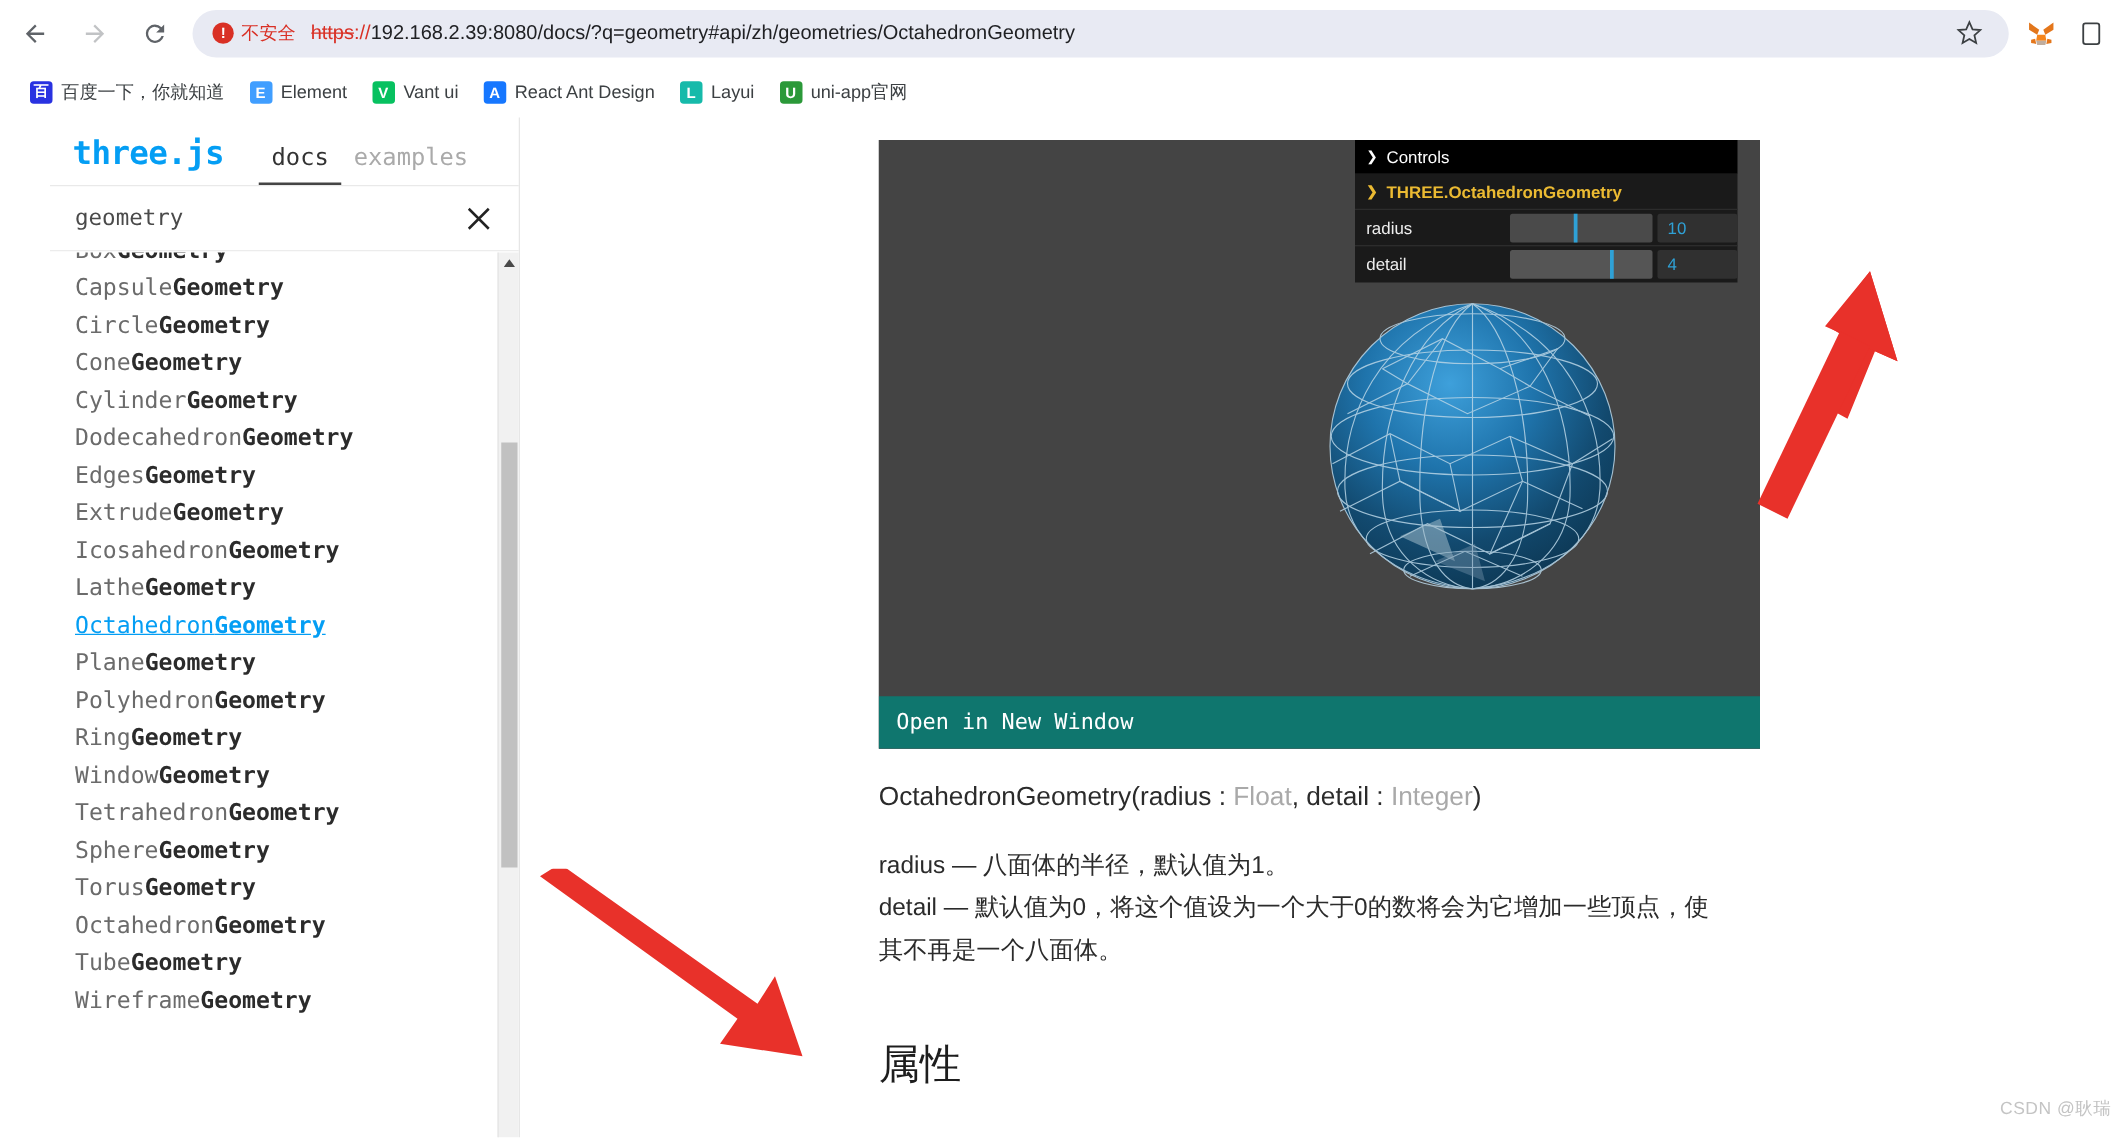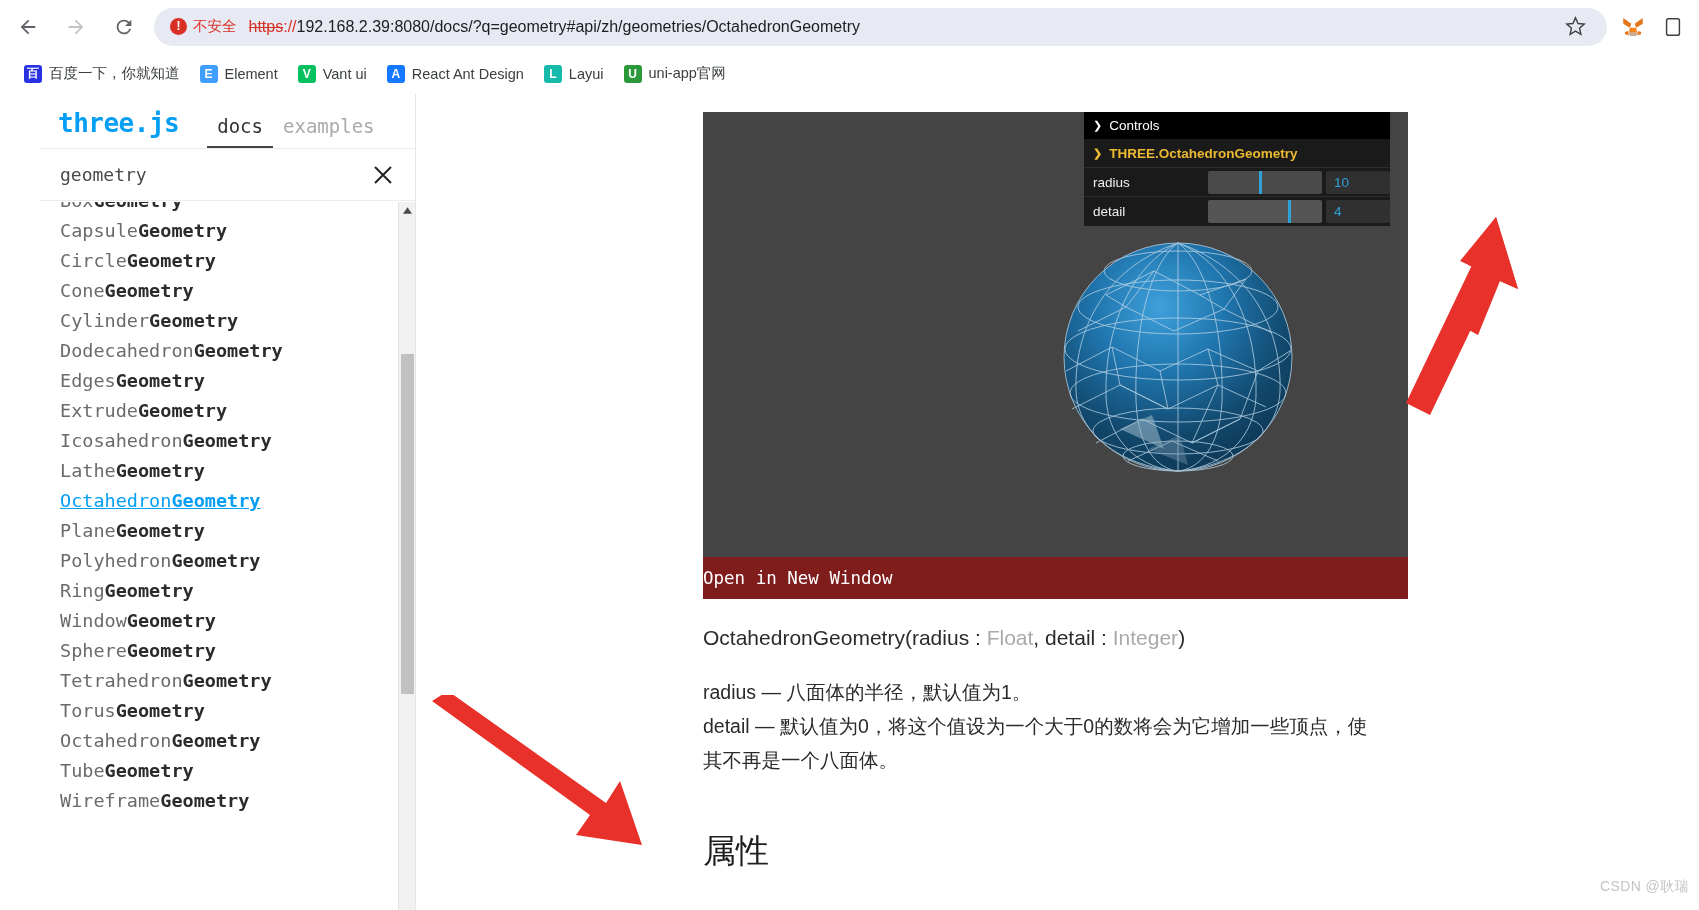--- a/index.html
+++ b/index.html
@@ -164,22 +164,22 @@
   }
 
   .viewer {
     position: absolute; left: 287px; top: 18px;
     width: 950px; height: 487px;
     background: #444444; overflow: hidden;
   }
   .viewer-canvas { position: absolute; inset: 0; }
   .open-new {
     position: absolute; left: 0; bottom: 0; width: 100%;
-    height: 42px; display: flex; align-items: center; 
-    background: #7f1d1d;
+    height: 42px; display: flex; align-items: center; padding-left: 14px;
+    background: #0f766e;
     font-family: "DejaVu Sans Mono", monospace;
     font-size: 17.5px; color: #ffffff; cursor: pointer;
   }
 
   
   .gui {
     position: absolute; right: 18px; top: 18px;
     width: 306px;
     font-family: "Liberation Sans", sans-serif;
     font-size: 13.5px;
@@ -365,22 +365,22 @@
           <li class="nav-item"><span>Dodecahedron</span><b>Geometry</b></li>
           <li class="nav-item"><span>Edges</span><b>Geometry</b></li>
           <li class="nav-item"><span>Extrude</span><b>Geometry</b></li>
           <li class="nav-item"><span>Icosahedron</span><b>Geometry</b></li>
           <li class="nav-item"><span>Lathe</span><b>Geometry</b></li>
           <li class="nav-item active"><span>Octahedron</span><b>Geometry</b></li>
           <li class="nav-item"><span>Plane</span><b>Geometry</b></li>
           <li class="nav-item"><span>Polyhedron</span><b>Geometry</b></li>
           <li class="nav-item"><span>Ring</span><b>Geometry</b></li>
           <li class="nav-item"><span>Window</span><b>Geometry</b></li>
+          <li class="nav-item"><span>Tetrahedron</span><b>Geometry</b></li>
           <li class="nav-item"><span>Sphere</span><b>Geometry</b></li>
-          <li class="nav-item"><span>Tetrahedron</span><b>Geometry</b></li>
           <li class="nav-item"><span>Torus</span><b>Geometry</b></li>
           <li class="nav-item"><span>Octahedron</span><b>Geometry</b></li>
           <li class="nav-item"><span>Tube</span><b>Geometry</b></li>
           <li class="nav-item"><span>Wireframe</span><b>Geometry</b></li>
         </ul>
     </div>
 
     <div class="sb-track">
       <div class="sb-arrow">
         <svg width="9" height="7" viewBox="0 0 10 7">

